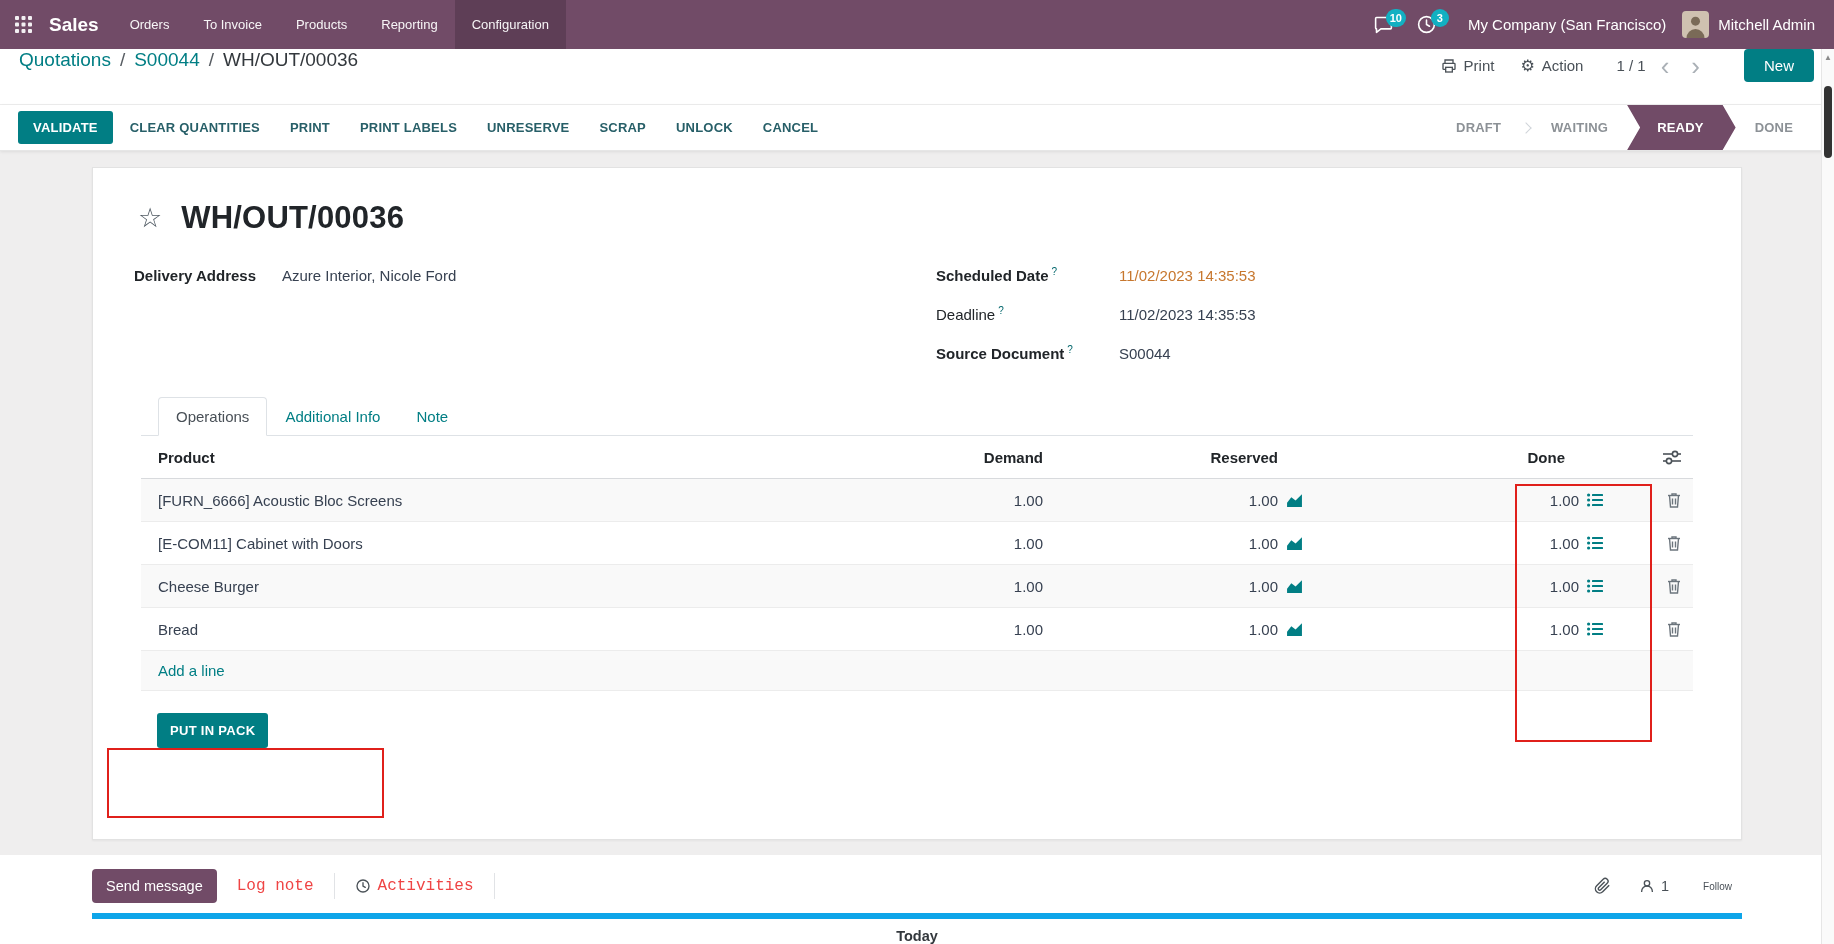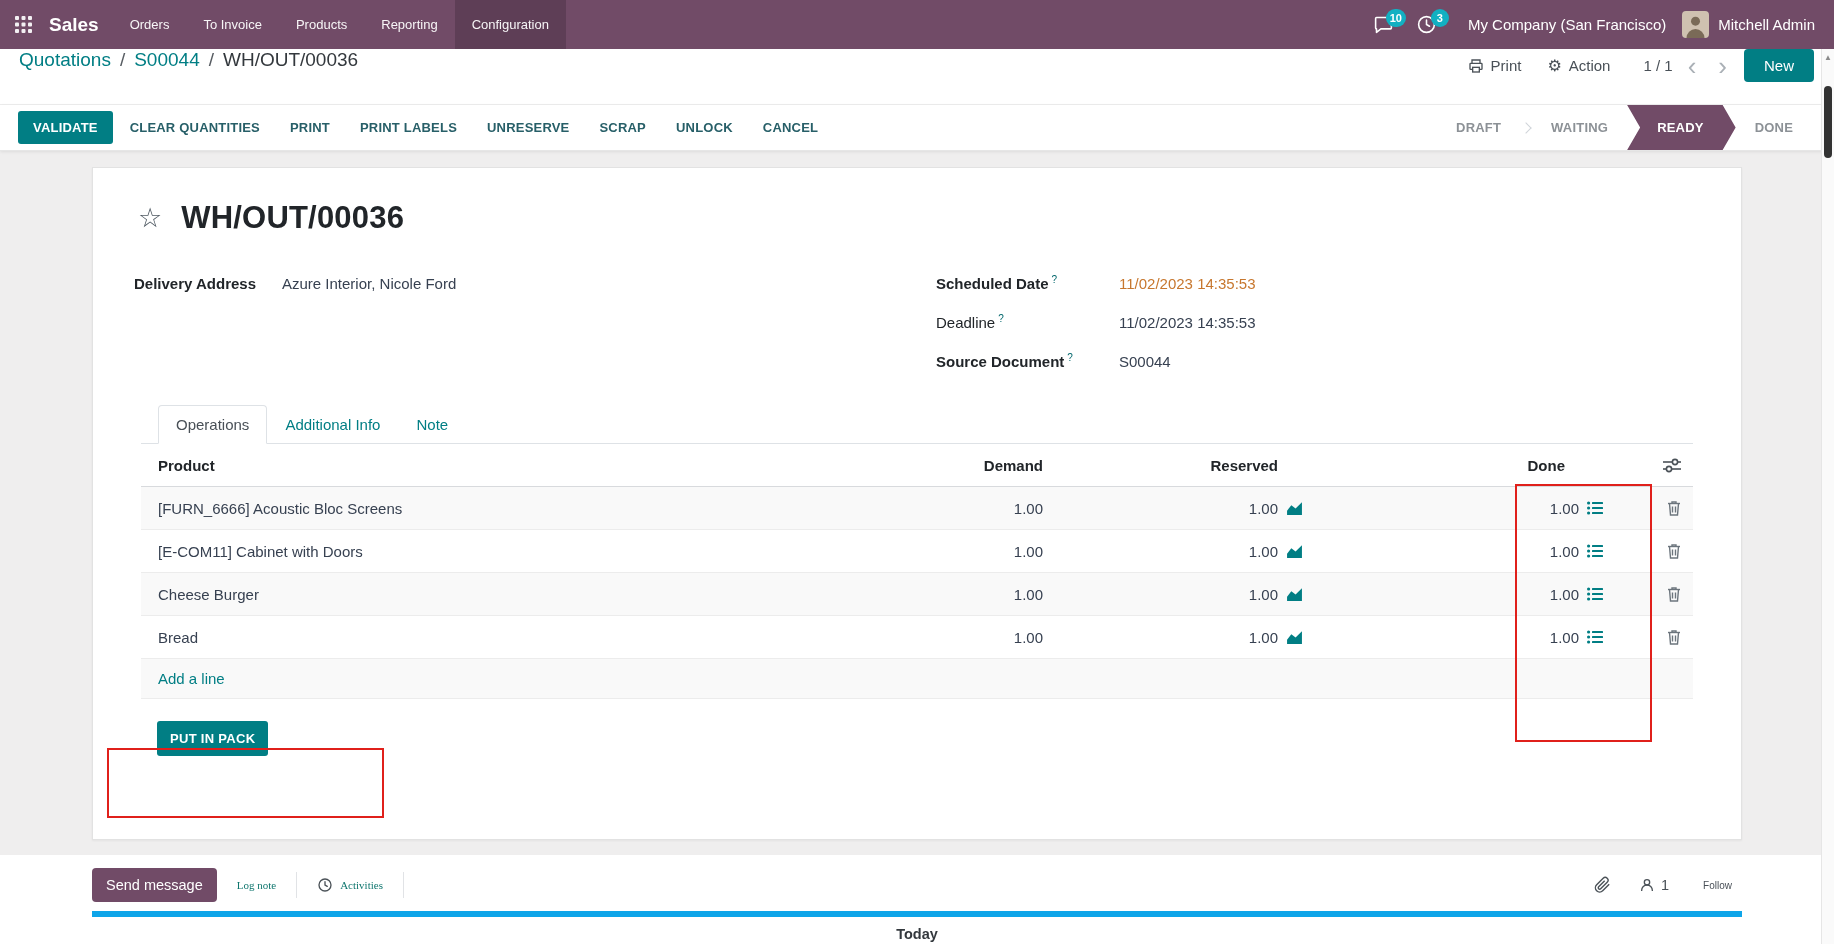--- a/index.html
+++ b/index.html
@@ -38,21 +38,21 @@
   .crumbs a{color:var(--teal);text-decoration:none}
   .crumb-sep{color:#565b61}
   .crumb-current{color:#33383d}
   .crumb-right{display:flex;align-items:center;gap:8px}
   .tool-btn{display:flex;align-items:center;gap:7px;background:none;border:none;font-size:15px;color:#495057;
             padding:6px 9px;cursor:pointer;font-family:inherit}
   .gear-glyph{font-size:16px;line-height:1}
   .pager{font-size:15px;color:#495057;margin-left:16px}
   .pg-chev{font-size:26px;color:#aab0b6;background:none;border:none;padding:0 7px;line-height:1;cursor:pointer;font-family:inherit}
   .btn-new{background:var(--teal);color:#fff;border:none;border-radius:4px;font-size:15px;padding:8px 20px;
-           margin-left:2px;cursor:pointer;font-family:inherit}
+           margin-left:29px;cursor:pointer;font-family:inherit}
 
   
   .action-row{height:46px;background:#fff;display:flex;justify-content:space-between;align-items:center;
               padding-left:18px;border-bottom:1px solid #e6e6e6;box-shadow:0 1px 3px rgba(0,0,0,.08);
               flex:none;position:relative;z-index:2}
   .act-left{display:flex;align-items:center;gap:4px}
   .btn-validate{background:var(--teal);color:#fff;font-weight:700;font-size:13px;padding:9px 15px;border:none;
                 border-radius:3px;letter-spacing:.2px;cursor:pointer;font-family:inherit}
   .btn-flat{background:none;border:none;color:#275f68;font-weight:700;font-size:13px;padding:9px 13px;
             letter-spacing:.2px;cursor:pointer;font-family:inherit}
@@ -64,21 +64,21 @@
             transform:rotate(45deg);margin:0 2px}
 
   
   .content{flex:1;background:#efeeee;overflow:hidden}
   .card{width:1650px;height:673px;margin:16px auto 0;background:#fff;border:1px solid #e2e2e2;
         box-shadow:0 1px 2px rgba(0,0,0,.05);position:relative;padding:22px 24px 0}
   .title-row{display:flex;align-items:center;gap:19px;padding-left:21px;margin-top:6px;height:44px}
   .star-btn{font-size:27px;color:#505a63;line-height:1;background:none;border:none;cursor:pointer;padding:0;font-family:inherit}
   .doc-title{font-size:31px;font-weight:600;color:#212529;margin:0;letter-spacing:.2px}
 
-  .fields{display:flex;margin-top:30px;padding-left:17px}
+  .fields{display:flex;margin-top:22px;padding-left:17px}
   .fcol-left{flex:1}
   .fcol-right{width:781px;flex:none}
   .frow{display:flex;align-items:center;height:26px;margin-bottom:13px}
   .flabel{font-size:15px;color:#212529}
   .flabel.b{font-weight:700}
   .fcol-left .flabel{width:148px;flex:none}
   .fcol-right .flabel{width:183px;flex:none}
   .fvalue{font-size:15px;color:#374151}
   .fvalue.warn{color:var(--orange)}
   .fvalue.ok{color:var(--green)}
@@ -111,22 +111,22 @@
   .annot-done{left:1422px;top:316px;width:137px;height:258px}
   .annot-pack{left:14px;top:580px;width:277px;height:70px}
 
   
   .chatter{height:89px;background:#fff;flex:none;overflow:hidden}
   .chatter-inner{width:1650px;margin:0 auto;display:flex;justify-content:space-between;align-items:center;
                  padding:13px 0 9px;border-bottom:6px solid #0ea5e9}
   .ch-left{display:flex;align-items:center;gap:14px}
   .btn-send{background:var(--purple);color:#fff;border:none;border-radius:4px;font-size:14.5px;padding:9px 14px;
             cursor:pointer;font-family:inherit}
-  .btn-ghost{background:none;border:none;font-size:11px;color:#0f766e;padding:9px 6px;cursor:pointer;
-             font-family:Liberation Serif, serif;display:flex;align-items:center;gap:7px}
+  .btn-ghost{background:none;border:none;font-size:16px;color:#ef4444;padding:9px 6px;cursor:pointer;
+             font-family:Liberation Mono, monospace;display:flex;align-items:center;gap:7px}
   .vsep{width:1px;height:26px;background:#e1e3e6}
   .ch-right{display:flex;align-items:center;gap:22px;padding-right:4px}
   .followers{display:flex;align-items:center;gap:6px;color:#495057;font-size:14.5px;background:none;border:none;
              cursor:pointer;font-family:inherit}
   .follow-btn{background:none;border:none;font-size:10px;color:#495057;cursor:pointer;font-family:inherit}
   .today-divider{text-align:center;color:#33383d;font-size:14.5px;font-weight:600;margin-top:9px}
 
   
   .scrollbar{position:absolute;right:0;top:49px;bottom:0;width:13px;background:#fafafa;border-left:1px solid #e6e6e6;z-index:10}
   .sb-up{position:absolute;top:4px;left:0;right:0;text-align:center;font-size:8px;color:#8a8a8a}

